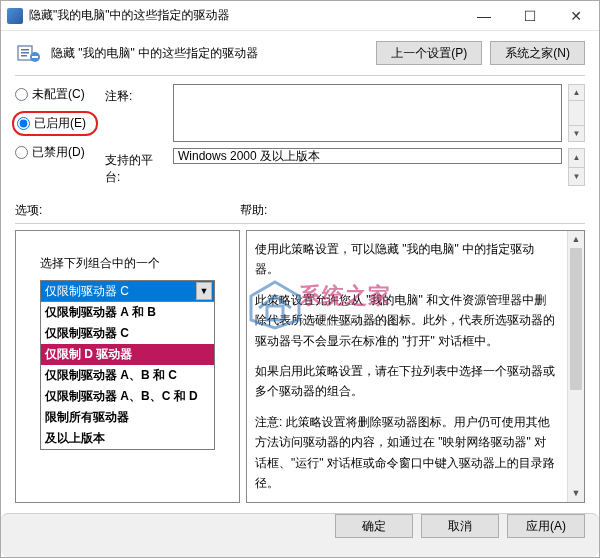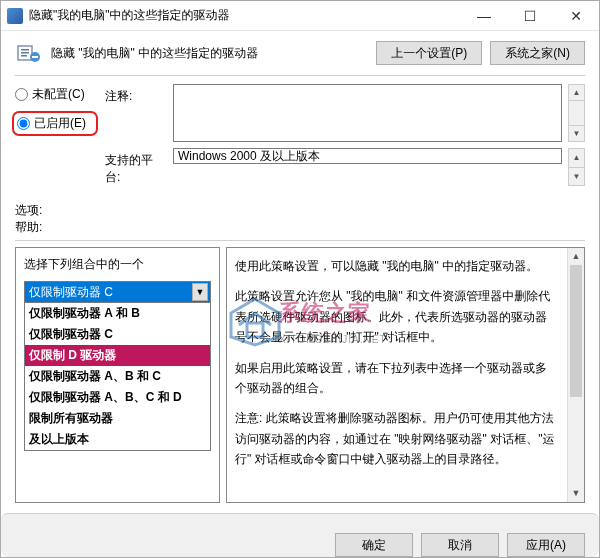--- a/index.html
+++ b/index.html
@@ -14,51 +14,51 @@
 .top-row { display: flex; align-items: center; margin-bottom: 10px; gap: 8px; }
 .policy-icon { width: 28px; height: 22px; display: flex; align-items: center; justify-content: center; }
 .policy-icon svg { width: 24px; height: 20px; }
 .policy-title { flex: 1; font-size: 12px; }
 .nav-btn { height: 24px; padding: 0 14px; background: #e1e1e1; border: 1px solid #adadad; font-size: 12px; cursor: pointer; }
 .sep-line { height: 1px; background: #d0d0d0; margin-bottom: 8px; }
 .config-area { display: flex; gap: 10px; margin-bottom: 6px; }
 .radio-col { width: 80px; display: flex; flex-direction: column; gap: 10px; padding-top: 2px; }
 .radio-item { display: flex; align-items: center; gap: 4px; font-size: 12px; }
 .radio-item input { margin: 0; }
-.red-box { border: 2px solid #e62020; border-radius: 7px; padding: 2px 3px; margin: -2px -3px; }
+.red-box { border: 2px solid #e62020; border-radius: 12px; padding: 2px 3px; margin: -2px -3px; }
 .right-col { flex: 1; display: flex; flex-direction: column; gap: 6px; }
 .field-row { display: flex; align-items: flex-start; gap: 6px; }
 .field-label { width: 62px; text-align: left; font-size: 12px; padding-top: 4px; }
 .comment-box { flex: 1; height: 58px; border: 1px solid #7a7a7a; background: #fff; resize: none; font-family: inherit; font-size: 12px; padding: 2px 4px; }
 .platform-box { flex: 1; height: 16px; border: 1px solid #7a7a7a; background: #fff; display: flex; align-items: center; padding: 0 4px; position: relative; font-size: 12px; }
 .scroll-arrow { flex: 1; background: #f0f0f0; border-left: 1px solid #ccc; display: flex; align-items: center; justify-content: center; font-size: 8px; color: #555; }
-.labels-row { display: flex; margin-top: 10px; margin-bottom: 4px; font-size: 12px; flex-direction: column; }
+.labels-row { display: flex; margin-top: 10px; margin-bottom: 4px; font-size: 12px; }
 .labels-row .lbl-options { width: 225px; }
 .panels { flex: 1; display: flex; gap: 6px; border-top: 1px solid #d0d0d0; padding-top: 6px; min-height: 0; }
 .options-panel, .help-panel { border: 1px solid #888; background: #fff; position: relative; }
-.options-panel { width: 205px; padding: 8px; }
+.options-panel { width: 225px; padding: 24px; }
 .help-panel { flex: 1; padding: 8px 8px 8px 8px; overflow: hidden; font-size: 12px; line-height: 1.7; }
 .help-panel p { margin-bottom: 10px; }
 .options-title { font-size: 12px; margin-bottom: 8px; }
 .combo { border: 1px solid #7a7a7a; background: #fff; }
 .combo-selected { height: 20px; display: flex; align-items: center; justify-content: space-between; padding: 0 2px 0 4px; background: #0078d7; color: #fff; font-size: 12px; }
 .combo-arrow { width: 16px; height: 18px; background: #e1e1e1; color: #000; display: flex; align-items: center; justify-content: center; font-size: 9px; border: 1px solid #adadad; }
 .combo-list { border-top: 1px solid #7a7a7a; }
 .combo-item { padding: 2px 4px; font-size: 12px; cursor: default; font-weight: bold; }
 .combo-item.sel { background: #be185d; color: #fff; }
 .watermark { position: absolute; top: 38px; left: -10px; right: 0; display: flex; align-items: center; justify-content: flex-start; pointer-events: none; opacity: 0.55; }
 .wm-logo { width: 60px; height: 52px; }
 .wm-text { margin-left: -6px; }
 .wm-text .big { font-size: 22px; font-weight: bold; color: #be185d; letter-spacing: 1px; }
 .wm-text .small { font-size: 10px; color: #555; letter-spacing: 1px; text-align: right; }
 .vscroll { position: absolute; right: 0; top: 0; bottom: 0; width: 17px; background: #f0f0f0; display: flex; flex-direction: column; border-left: 1px solid #ddd; }
 .vs-btn { height: 17px; display: flex; align-items: center; justify-content: center; font-size: 9px; color: #555; background: #f0f0f0; }
 .vs-track { flex: 1; position: relative; }
 .vs-thumb { position: absolute; left: 2px; right: 2px; top: 0; height: 60%; background: #cdcdcd; border-radius: 1px; }
-.button-bar { height: 44px; border-top: 1px solid #d0d0d0; display: flex; align-items: flex-end; justify-content: flex-end; gap: 8px; padding: 0 14px; background: #f0f0f0; border-radius: 7px; }
+.button-bar { height: 44px; border-top: 1px solid #d0d0d0; display: flex; align-items: flex-start; justify-content: flex-end; gap: 8px; padding: 0 14px; background: #f0f0f0; border-radius: 7px; }
 .dlg-btn { width: 78px; height: 24px; background: #e1e1e1; border: 1px solid #adadad; font-size: 12px; cursor: pointer; }
 .help-inner { position: relative; height: 100%; padding-right: 18px; }
 </style>
 </head>
 <body>
 
 <div class="window">
 
   <div class="titlebar">
     <div class="title-icon"></div>
@@ -95,20 +95,24 @@
         <label class="radio-item">
           <input type="radio" name="cfg" style="">
           <span>未配置(C)</span>
         </label>
         <div class="red-box">
           <label class="radio-item">
             <input type="radio" name="cfg" checked="" style="">
             <span>已启用(E)</span>
           </label>
         </div>
+        <label class="radio-item">
+          <input type="radio" name="cfg" style="">
+          <span>已禁用(D)</span>
+        </label>
       </div>
       <div class="right-col">
         <div class="field-row">
           <div class="field-label">注释:</div>
           <textarea class="comment-box" style=""></textarea>
           <div style="width:17px; align-self:stretch; display:flex; flex-direction:column;">
             <div class="scroll-arrow" style="flex:0 0 17px;border:1px solid #ccc">▲</div>
             <div style="flex:1;background:#f0f0f0;border-left:1px solid #ccc;border-right:1px solid #ccc"></div>
             <div class="scroll-arrow" style="flex:0 0 17px;border:1px solid #ccc">▼</div>
           </div>

